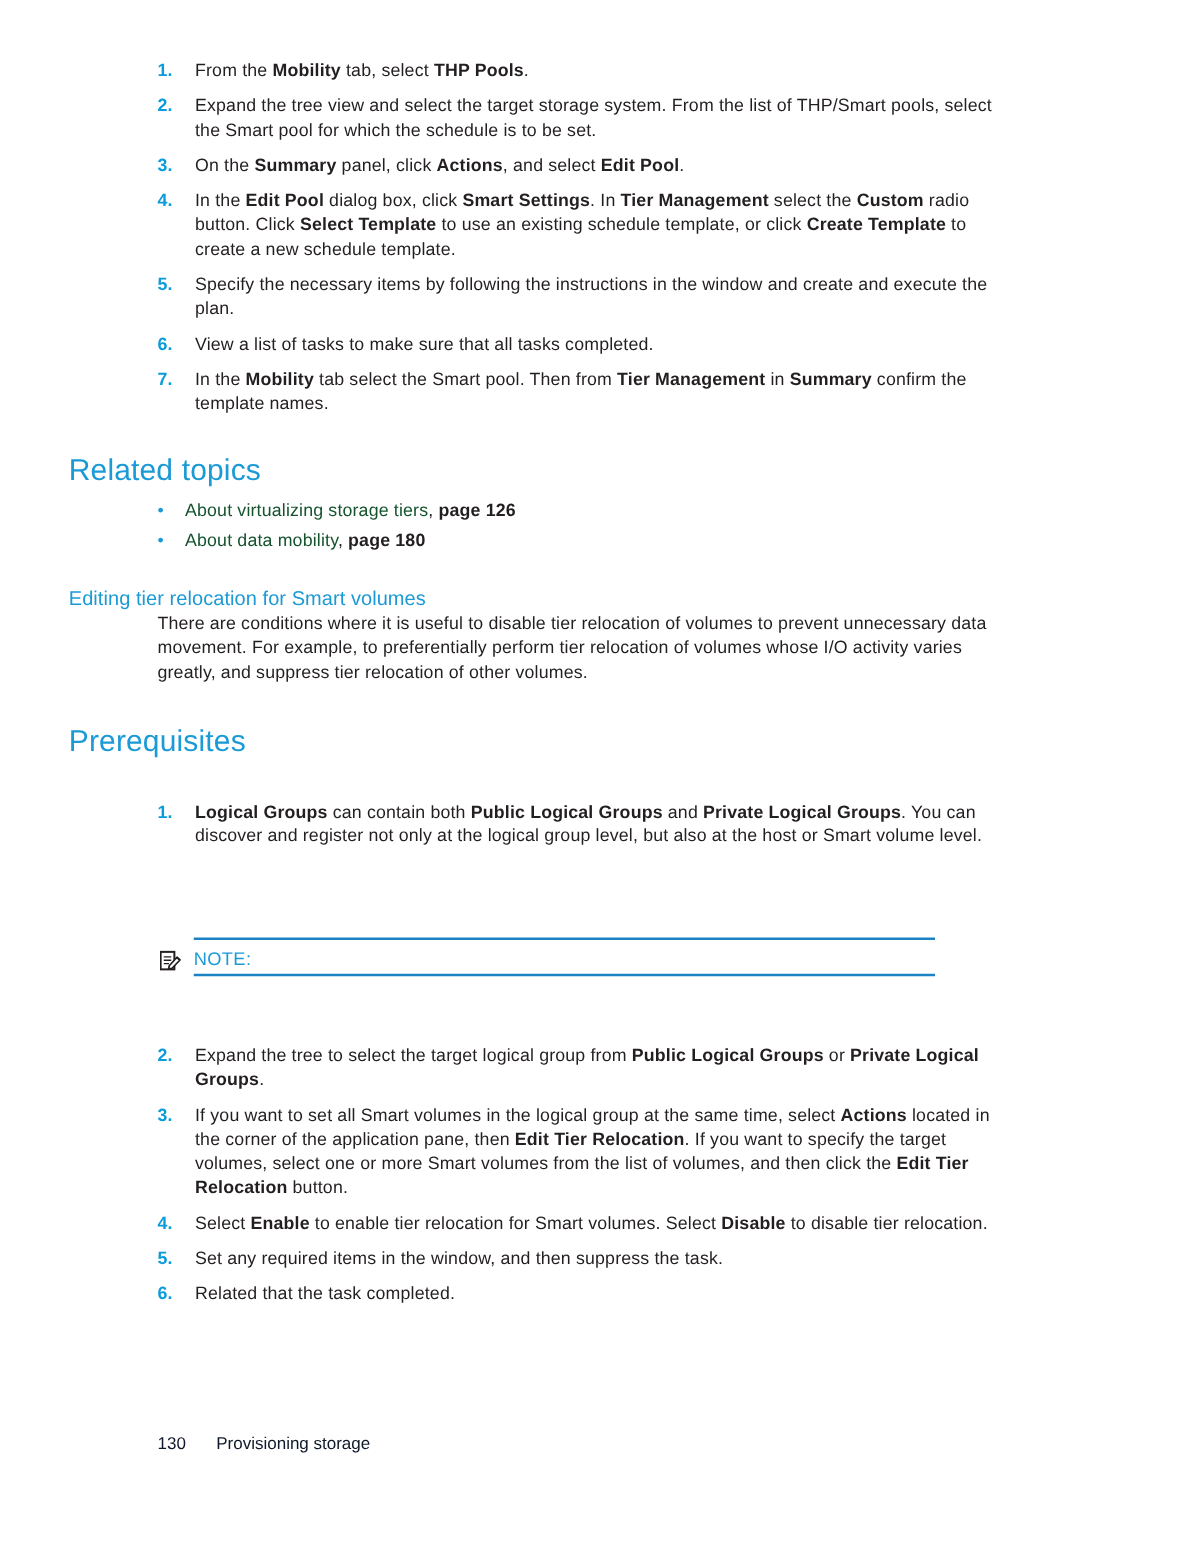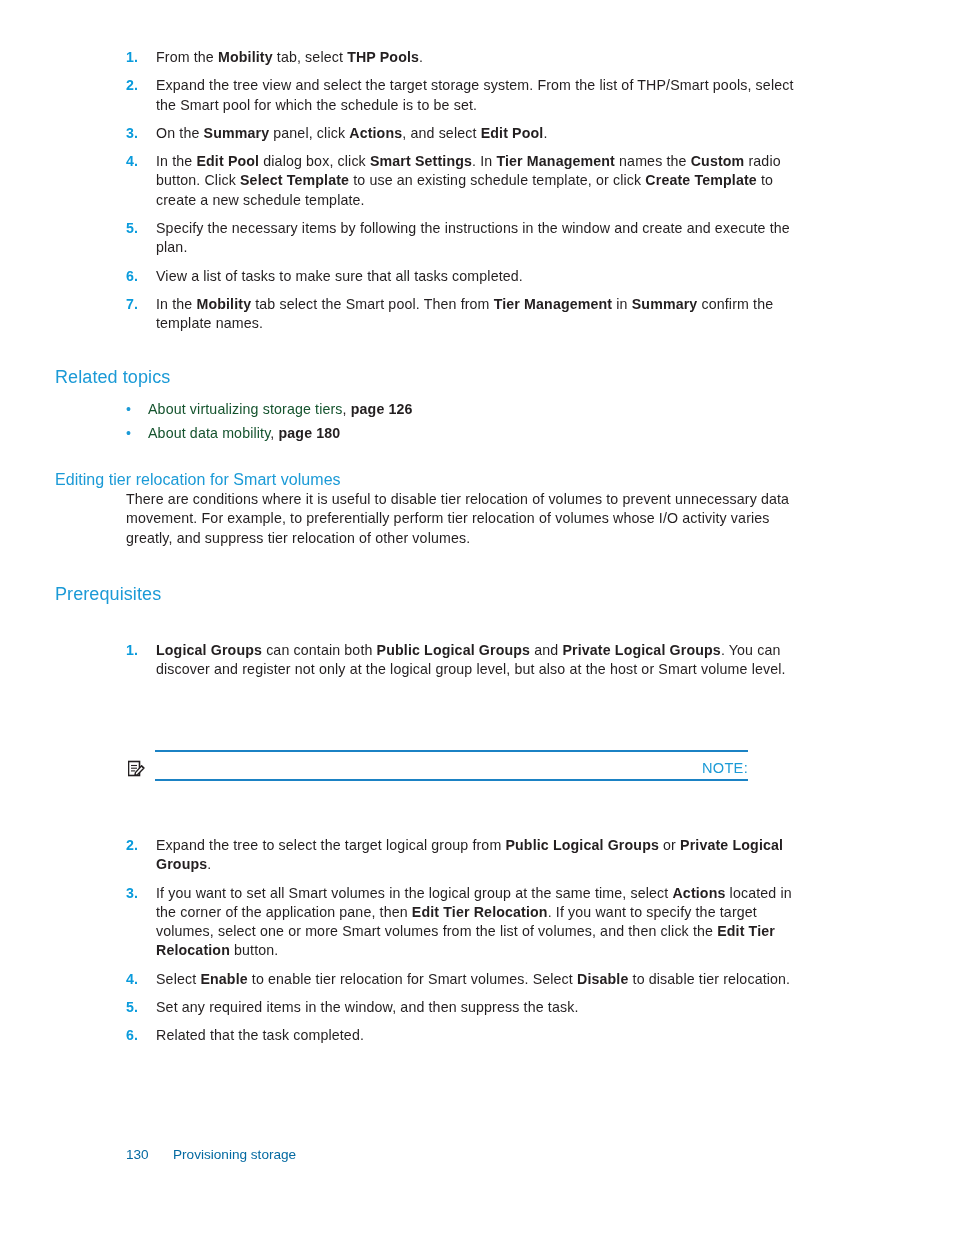--- a/index.html
+++ b/index.html
@@ -70,21 +70,21 @@
 
   
   #related-topics-section {
     position: absolute;
     left: 55px;
     top: 366px;
     width: 740px;
   }
   .h2blue {
     color: #1b9ad6;
-    font-size: 18px;
+    font-size: 24px;
     font-weight: normal;
     line-height: 22px;
     margin: 0;
     letter-spacing: 0.005em;
   }
   .ulist {
     margin: 12px 0 0 0;
     padding: 0;
     list-style: none;
   }
@@ -161,21 +161,20 @@
   .note-rule {
     height: 2px;
     background: #1b82c4;
     margin-left: 29px;
   }
   .note-head {
     position: relative;
     padding-left: 29px;
     margin-top: 7px;
     height: 20px;
-    text-align: right;
   }
   .note-icon {
     position: absolute;
     left: 2px;
     top: 1px;
     width: 17px;
     height: 17px;
   }
   .note-label {
     color: #1b9ad6;
@@ -197,21 +196,21 @@
     width: 682px;
   }
 
   
   #page-footer {
     position: absolute;
     left: 126px;
     top: 1146px;
     font-size: 13.6px;
     line-height: 18px;
-    color: #0369a1;
+    color: #0f172a;
   }
   #page-footer .folio { display: inline-block; width: 47px; }
 </style>
 </head>
 <body>
 
 <div class="page">
 
   <ol class="olist" id="steps-top">
       <li class="body-text">
@@ -221,21 +220,21 @@
       <li class="body-text">
         <span class="num">2.</span>
         <span class="ptxt"><span>Expand the tree view and select the target storage system. From the list of THP/Smart pools, select the Smart pool for which the schedule is to be set.</span></span>
       </li>
       <li class="body-text">
         <span class="num">3.</span>
         <span class="ptxt"><span>On the </span><b>Summary</b><span> panel, click </span><b>Actions</b><span>, and select </span><b>Edit Pool</b><span>.</span></span>
       </li>
       <li class="body-text">
         <span class="num">4.</span>
-        <span class="ptxt"><span>In the </span><b>Edit Pool</b><span> dialog box, click </span><b>Smart Settings</b><span>. In </span><b>Tier Management</b><span> names the </span><b>Custom</b><span> radio button. Click </span><b>Select Template</b><span> to use an existing schedule template, or click </span><b>Create Template</b><span> to create a new schedule template.</span></span>
+        <span class="ptxt"><span>In the </span><b>Edit Pool</b><span> dialog box, click </span><b>Smart Settings</b><span>. In </span><b>Tier Management</b><span> select the </span><b>Custom</b><span> radio button. Click </span><b>Select Template</b><span> to use an existing schedule template, or click </span><b>Create Template</b><span> to create a new schedule template.</span></span>
       </li>
       <li class="body-text">
         <span class="num">5.</span>
         <span class="ptxt"><span>Specify the necessary items by following the instructions in the window and create and execute the plan.</span></span>
       </li>
       <li class="body-text">
         <span class="num">6.</span>
         <span class="ptxt"><span>View a list of tasks to make sure that all tasks completed.</span></span>
       </li>
       <li class="body-text">

